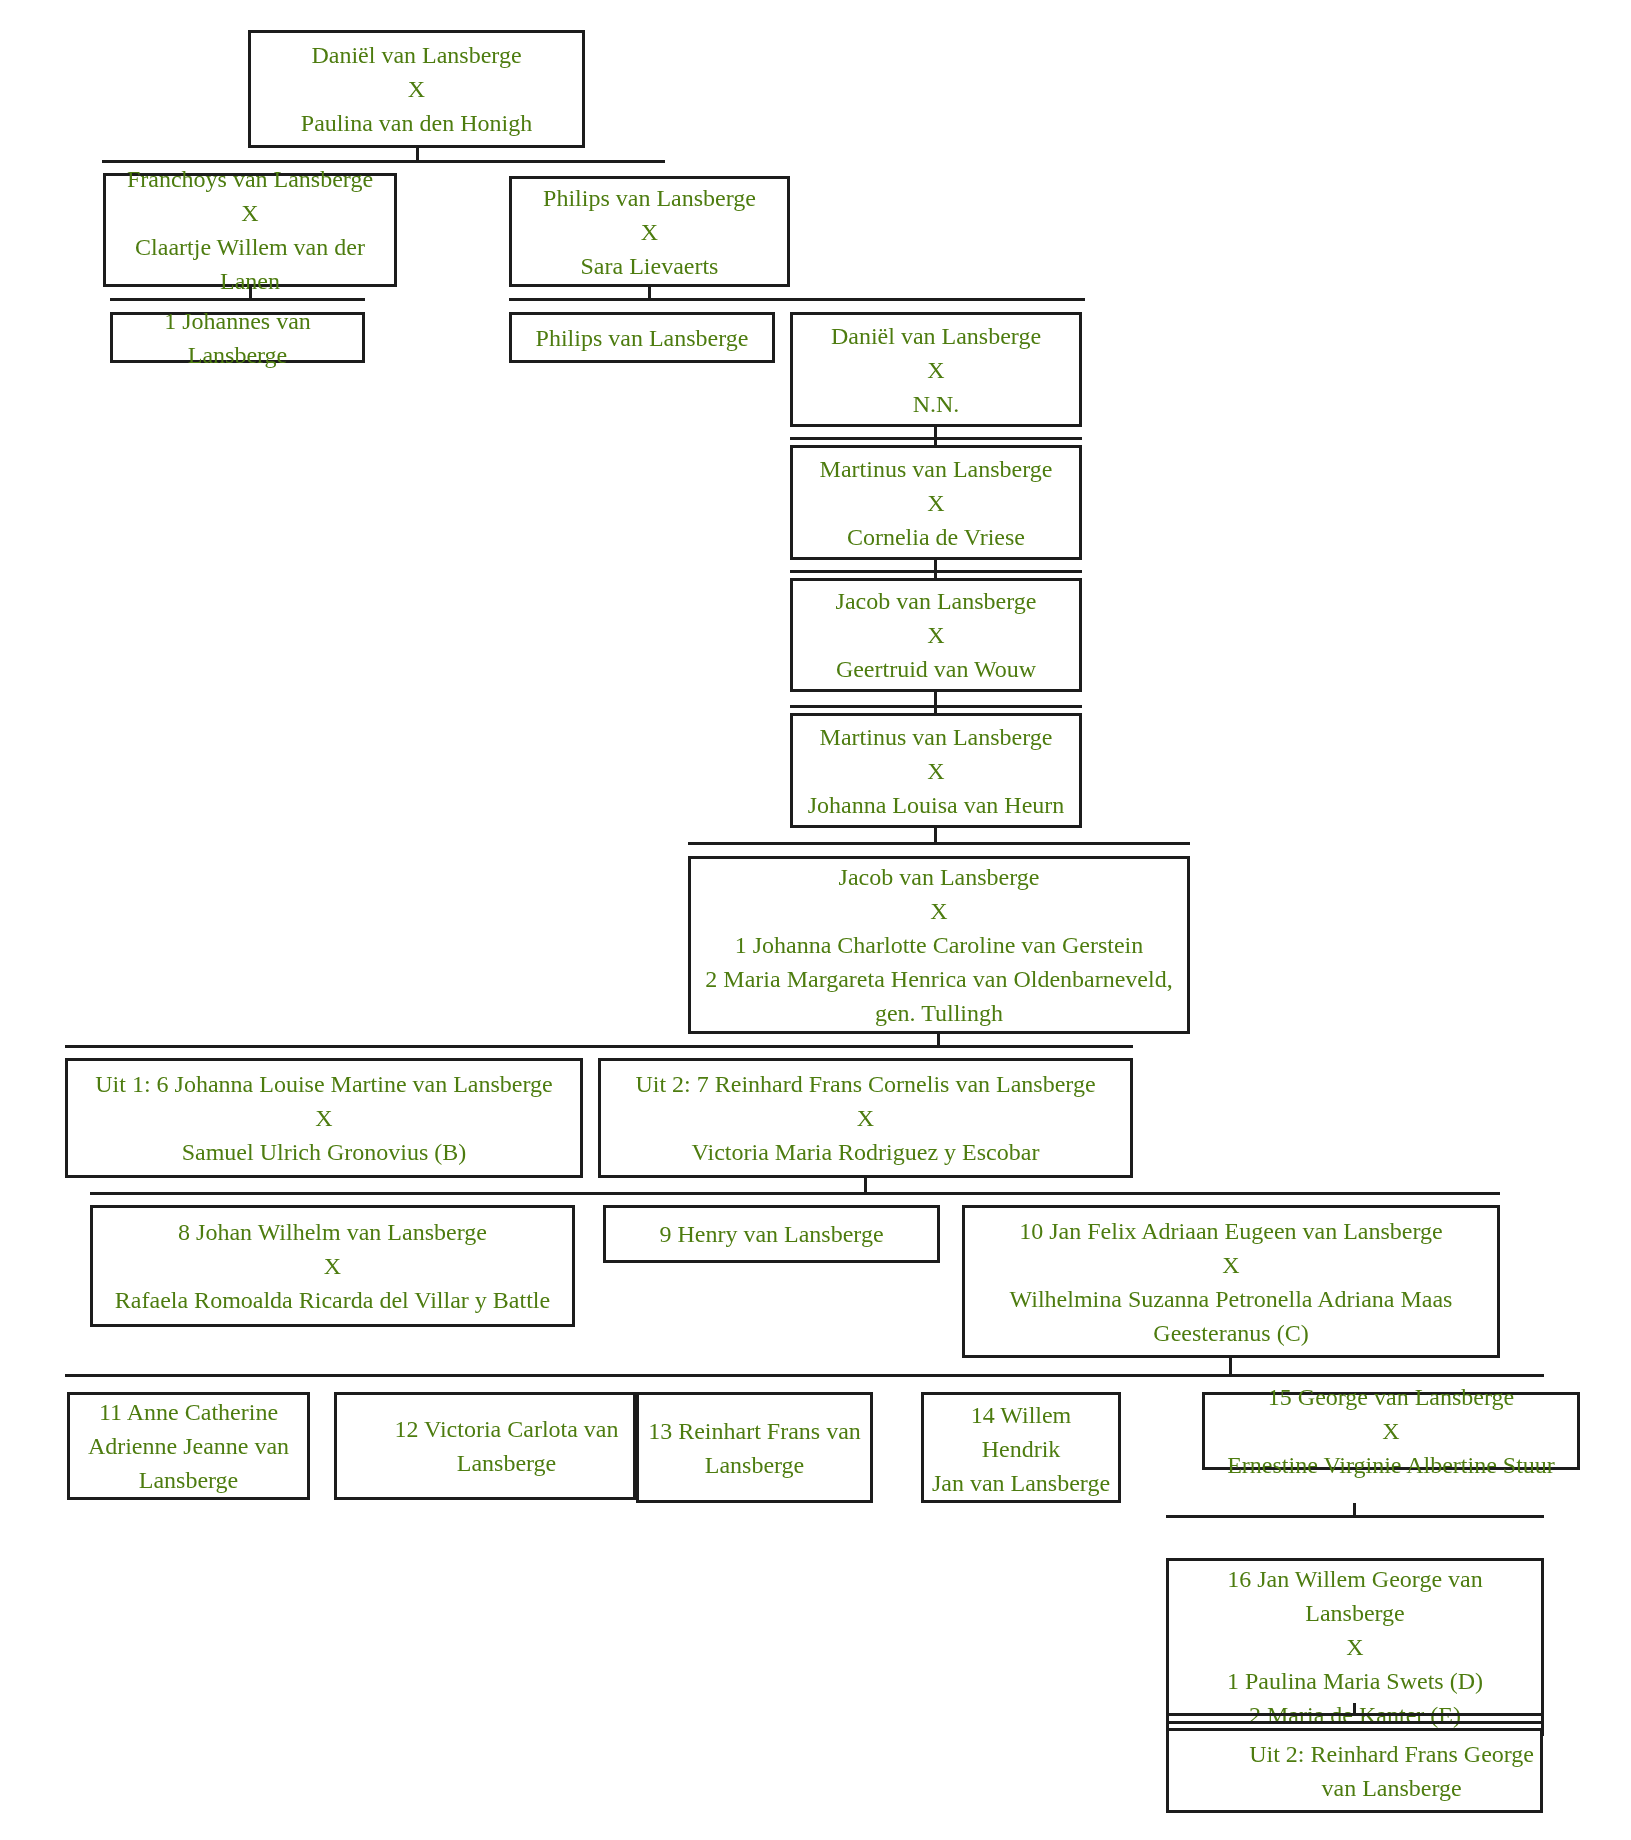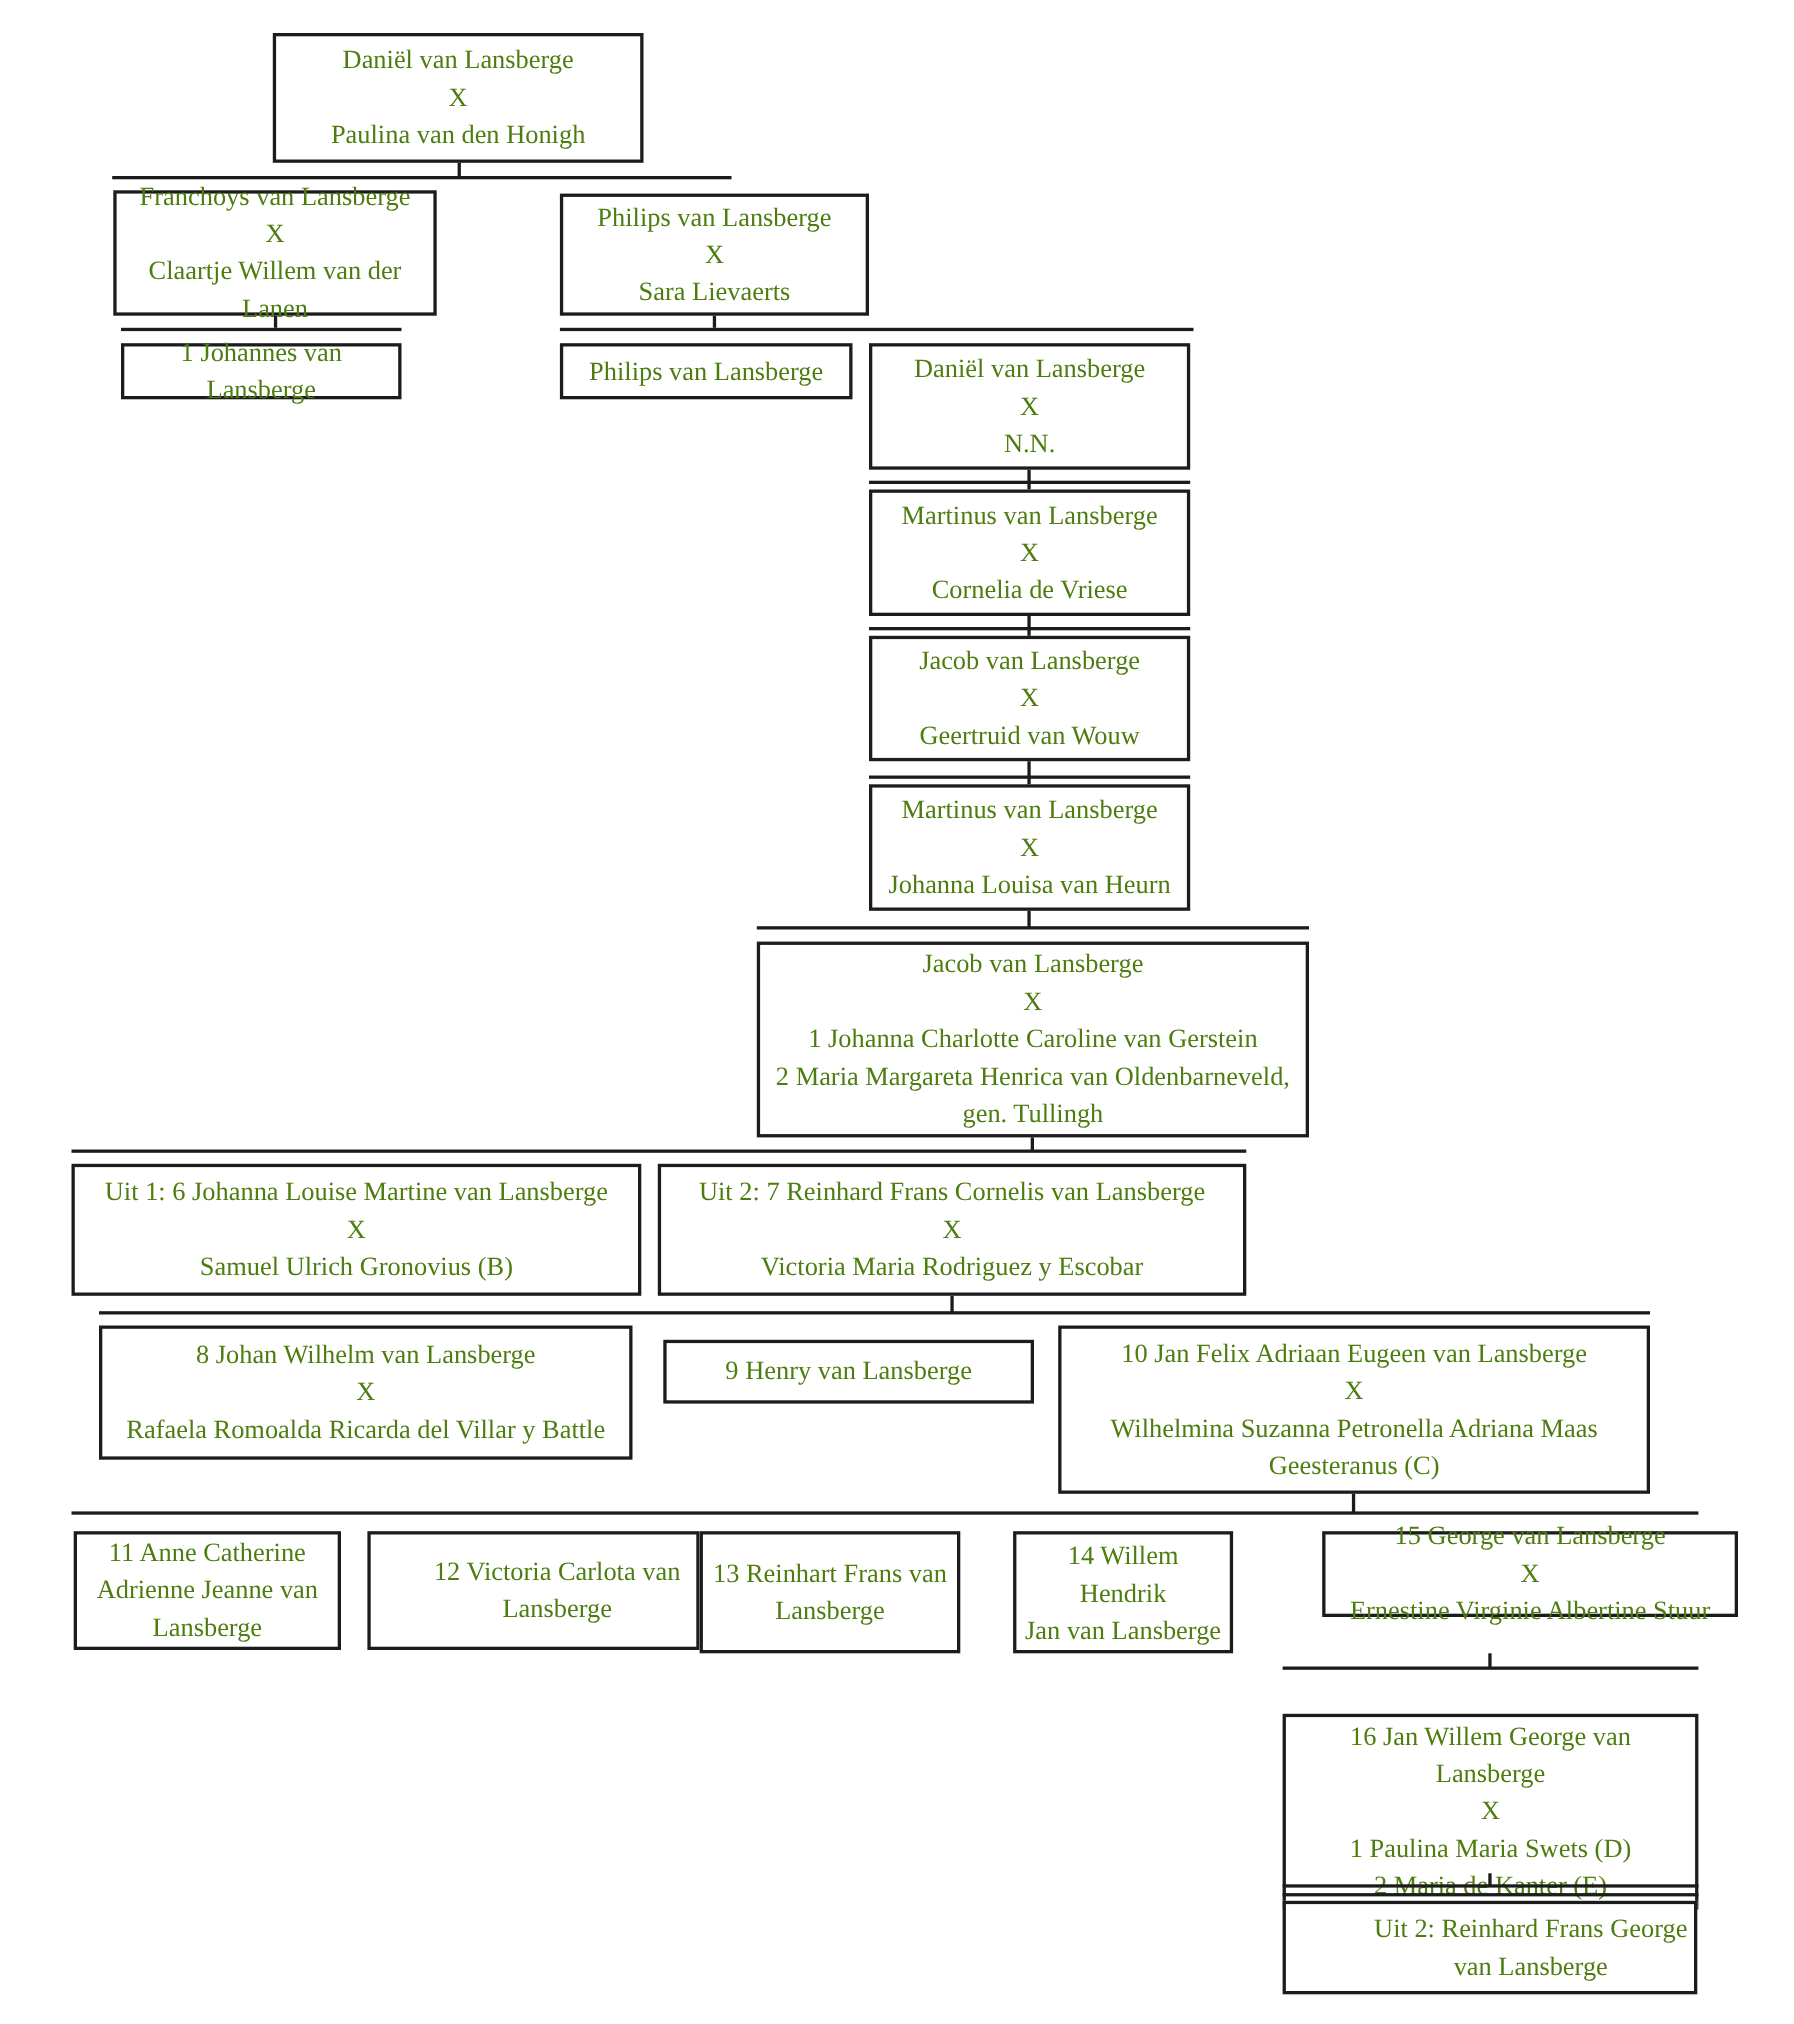--- a/index.html
+++ b/index.html
@@ -96,21 +96,21 @@
       <span>Uit 2: 7 Reinhard Frans Cornelis van Lansberge
 X
 Victoria Maria Rodriguez y Escobar</span>
     </div>
 
   <div class="box" style="left:90px;top:1205px;width:485px;height:122px;">
       <span>8 Johan Wilhelm van Lansberge
 X
 Rafaela Romoalda Ricarda del Villar y Battle</span>
     </div>
-  <div class="box" style="left:603px;top:1205px;width:337px;height:58px;margin-top:13px;">
+  <div class="box" style="left:603px;top:1205px;width:337px;height:58px;">
       <span>9 Henry van Lansberge</span>
     </div>
   <div class="box" style="left:962px;top:1205px;width:538px;height:153px;">
       <span>10 Jan Felix Adriaan Eugeen van Lansberge
 X
 Wilhelmina Suzanna Petronella Adriana Maas
 Geesteranus (C)</span>
     </div>
 
   <div class="box" style="left:67px;top:1392px;width:243px;height:108px;">

